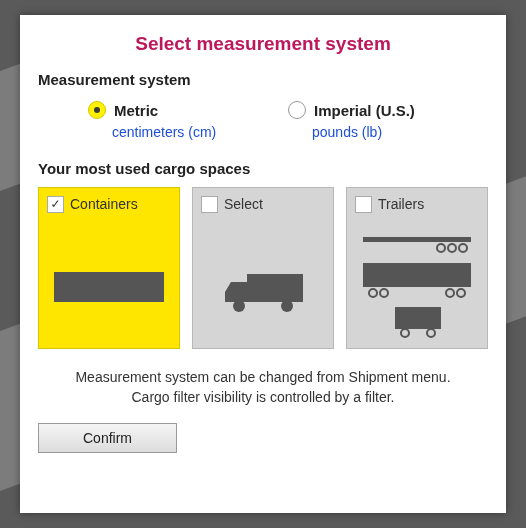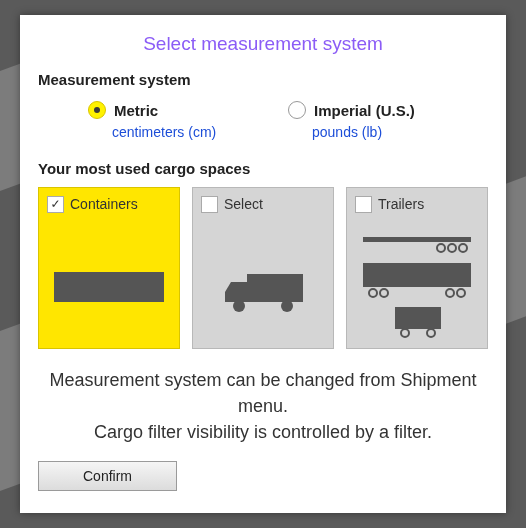--- a/index.html
+++ b/index.html
@@ -1,35 +1,35 @@
 <!DOCTYPE html>
 <html><head>
 <meta charset="utf-8">
 <style>
   html,body{margin:0;padding:0;width:526px;height:528px;font-family:Arial,Helvetica,sans-serif;background:#5a5a5a;}
   .bg{position:relative;width:526px;height:528px;overflow:hidden;}
   .shard{position:absolute;background:#7c7c7c;transform:skewY(-20deg);}
   .panel{position:absolute;left:20px;top:15px;width:486px;height:498px;background:#fff;box-shadow:0 0 8px rgba(0,0,0,.4);box-sizing:border-box;padding:18px 18px 14px;}
-  h1{margin:0 0 14px;text-align:center;font-size:19px;font-weight:normal;color:#8b5cf6;}
+  h1{margin:0 0 14px;text-align:center;font-size:19px;font-weight:bold;color:#be185d;}
   .section-label{font-size:15px;font-weight:bold;color:#222;margin:16px 0 10px;}
   .radios{display:flex;margin:13px 0 18px 50px;}
   .radio-col{flex:1;}
   .radio-row{display:flex;align-items:center;gap:8px;margin-bottom:4px;}
   .radio{width:16px;height:16px;border-radius:50%;border:1px solid #999;background:#fff;display:flex;align-items:center;justify-content:center;}
   .radio.sel{border-color:#d9c400;background:#fff200;}
   .radio.sel::after{content:"";width:6px;height:6px;border-radius:50%;background:#3a3a3a;}
   .radio-label{font-size:15px;font-weight:bold;color:#222;}
   .radio-desc{font-size:14px;color:#1d4ed8;margin-left:24px;line-height:1.35;}
   .cards{display:flex;gap:12px;margin-bottom:18px;}
   .card{flex:1;height:162px;background:#d5d5d5;border:1px solid #b8b8b8;box-sizing:border-box;padding:8px;position:relative;}
   .card.sel{background:#ffe600;border-color:#d9c400;}
   .card-head{display:flex;align-items:center;gap:6px;font-size:14px;color:#333;}
   .chk{width:15px;height:15px;border:1px solid #aaa;background:#fff;display:flex;align-items:center;justify-content:center;font-size:12px;color:#333;line-height:1;}
   .card-art{position:absolute;left:0;right:0;top:48px;bottom:0;display:flex;align-items:center;justify-content:center;}
-  .footnote{text-align:center;font-size:18px;color:#333;line-height:1.45;margin:10px 0 16px;}
+  .footnote{text-align:center;font-size:14px;color:#333;line-height:1.45;margin:10px 0 16px;}
   .confirm-row{text-align:left;}
   .confirm{display:inline-block;padding:6px 44px;font-size:14px;color:#222;background:linear-gradient(#f5f5f5,#dcdcdc);border:1px solid #9a9a9a;cursor:pointer;}
   svg{display:block;}
 </style>
 </head>
 <body>
 <div class="bg">
   <div class="shard" style="left:-40px;top:60px;width:140px;height:120px;"></div>
   <div class="shard" style="left:-30px;top:320px;width:120px;height:160px;"></div>
   <div class="shard" style="right:-50px;top:180px;width:120px;height:140px;"></div>

